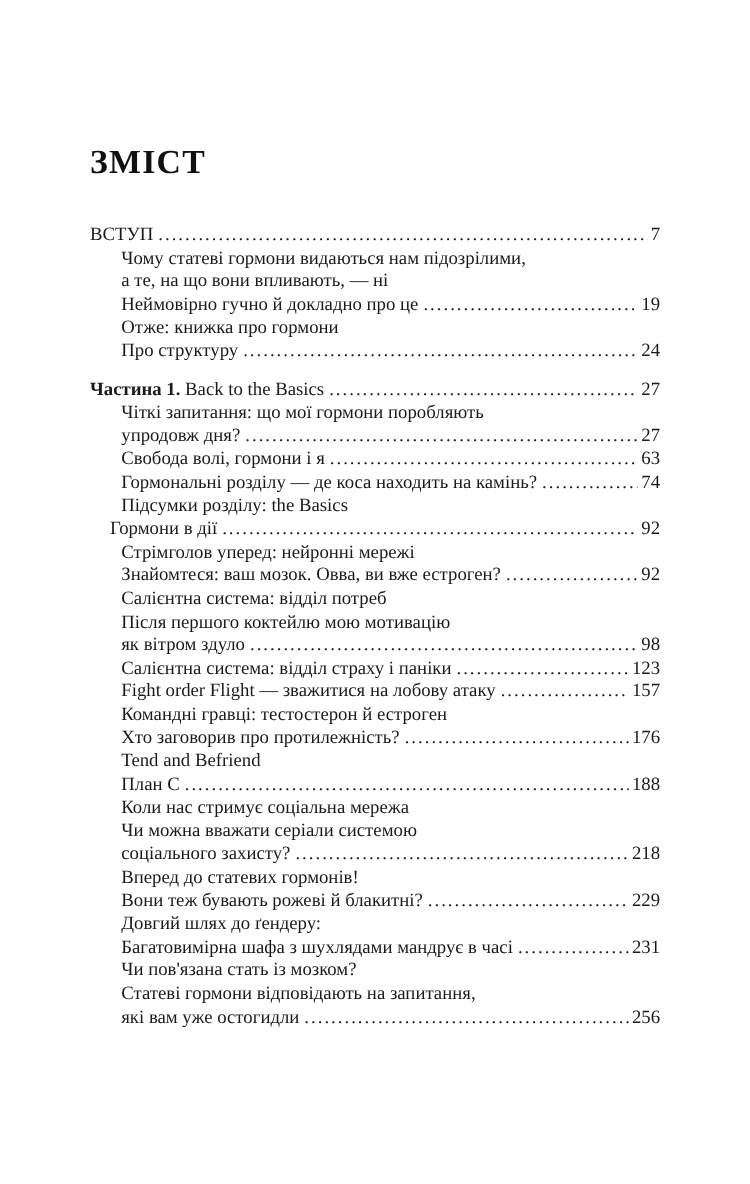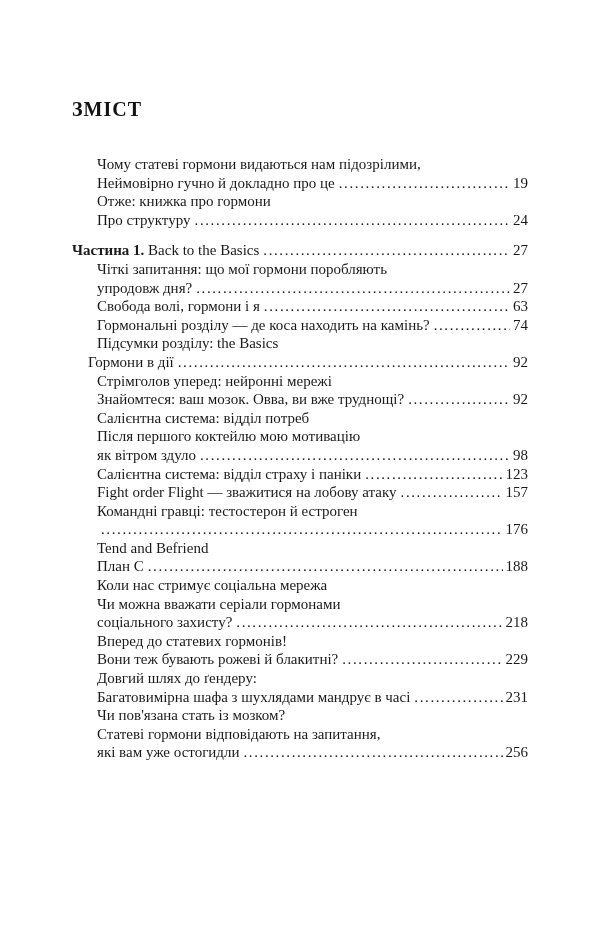--- a/index.html
+++ b/index.html
@@ -12,24 +12,24 @@
     width: 600px;
     height: 947px;
     background: #ffffff;
     color: #1a1a1a;
     font-family: "Liberation Serif", "DejaVu Serif", serif;
     box-sizing: border-box;
     padding: 98px 72px 0 72px;
     overflow: hidden;
   }
   .toc-title {
-    font-size: 20px;
+    font-size: 27px;
     font-weight: bold;
     letter-spacing: 1px;
-    margin: 0 0 34px 0;
+    margin: 16px 0 34px 0;
     color: #111111;
   }
   .toc-list {
     font-size: 15px;
     line-height: 18.6px;
   }
   .row {
     display: flex;
     align-items: baseline;
     box-sizing: border-box;
@@ -54,22 +54,30 @@
     letter-spacing: 1.6px;
   }
   .pg { white-space: nowrap; }
 </style>
 </head>
 <body>
 
 <div class="page">
   <h1 class="toc-title">ЗМІСТ</h1>
   <div class="toc-list">
+      <div class="row indent-0">
+        <span class="txt">ВСТУП</span>
+        <span class="leader"></span>
+        <span class="pg">7</span>
+      </div>
       <div class="row indent-2">
         <span class="txt">Чому статеві гормони видаються нам підозрілими,</span>
+      </div>
+      <div class="row indent-2">
+        <span class="txt">а те, на що вони впливають, — ні</span>
       </div>
       <div class="row indent-2">
         <span class="txt it">Неймовірно гучно й докладно про це</span>
         <span class="leader"></span>
         <span class="pg it">19</span>
       </div>
       <div class="row indent-2">
         <span class="txt">Отже: книжка про гормони</span>
       </div>
       <div class="row indent-2">
@@ -105,21 +113,21 @@
       </div>
       <div class="row indent-1">
         <span class="txt">Гормони в дії</span>
         <span class="leader"></span>
         <span class="pg">92</span>
       </div>
       <div class="row indent-2">
         <span class="txt">Стрімголов уперед: нейронні мережі</span>
       </div>
       <div class="row indent-2">
-        <span class="txt it">Знайомтеся: ваш мозок. Овва, ви вже труднощі?</span>
+        <span class="txt it">Знайомтеся: ваш мозок. Овва, ви вже естроген?</span>
         <span class="leader"></span>
         <span class="pg it">92</span>
       </div>
       <div class="row indent-2">
         <span class="txt">Салієнтна система: відділ потреб</span>
       </div>
       <div class="row indent-2">
         <span class="txt it">Після першого коктейлю мою мотивацію</span>
       </div>
       <div class="row indent-2">
@@ -134,36 +142,37 @@
       </div>
       <div class="row indent-2">
         <span class="txt">Fight order Flight — зважитися на лобову атаку</span>
         <span class="leader"></span>
         <span class="pg">157</span>
       </div>
       <div class="row indent-2">
         <span class="txt">Командні гравці: тестостерон й естроген</span>
       </div>
       <div class="row indent-2">
+        <span class="txt it">Хто заговорив про протилежність?</span>
         <span class="leader"></span>
         <span class="pg it">176</span>
       </div>
       <div class="row indent-2">
         <span class="txt">Tend and Befriend</span>
       </div>
       <div class="row indent-2">
         <span class="txt it">План С</span>
         <span class="leader"></span>
         <span class="pg it">188</span>
       </div>
       <div class="row indent-2">
         <span class="txt">Коли нас стримує соціальна мережа</span>
       </div>
       <div class="row indent-2">
-        <span class="txt it">Чи можна вважати серіали гормонами</span>
+        <span class="txt it">Чи можна вважати серіали системою</span>
       </div>
       <div class="row indent-2">
         <span class="txt it">соціального захисту?</span>
         <span class="leader"></span>
         <span class="pg it">218</span>
       </div>
       <div class="row indent-2">
         <span class="txt">Вперед до статевих гормонів!</span>
       </div>
       <div class="row indent-2">

